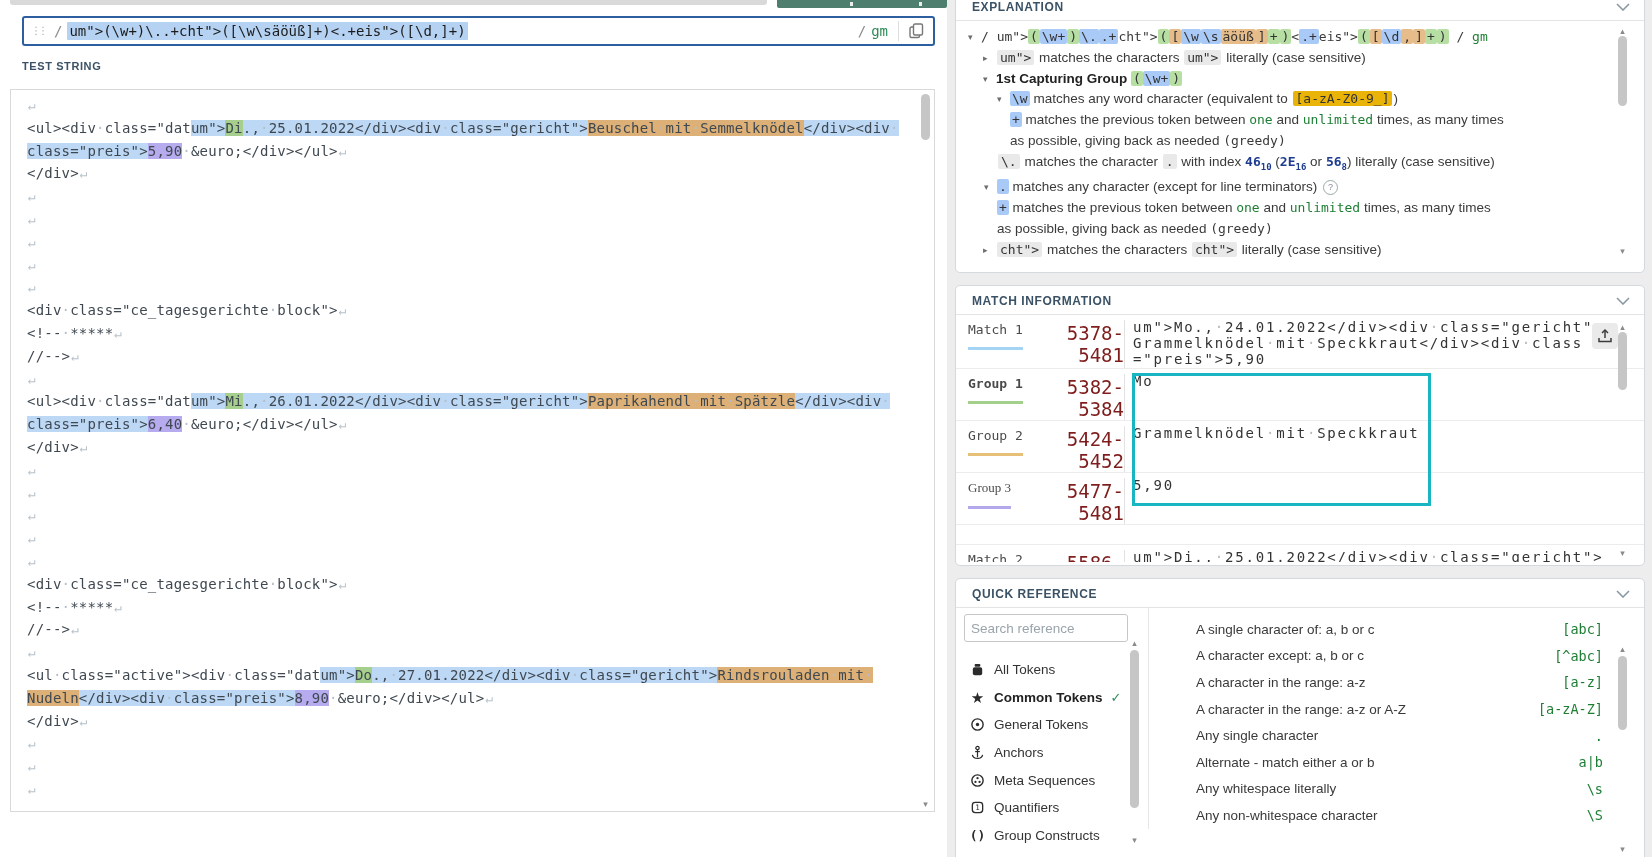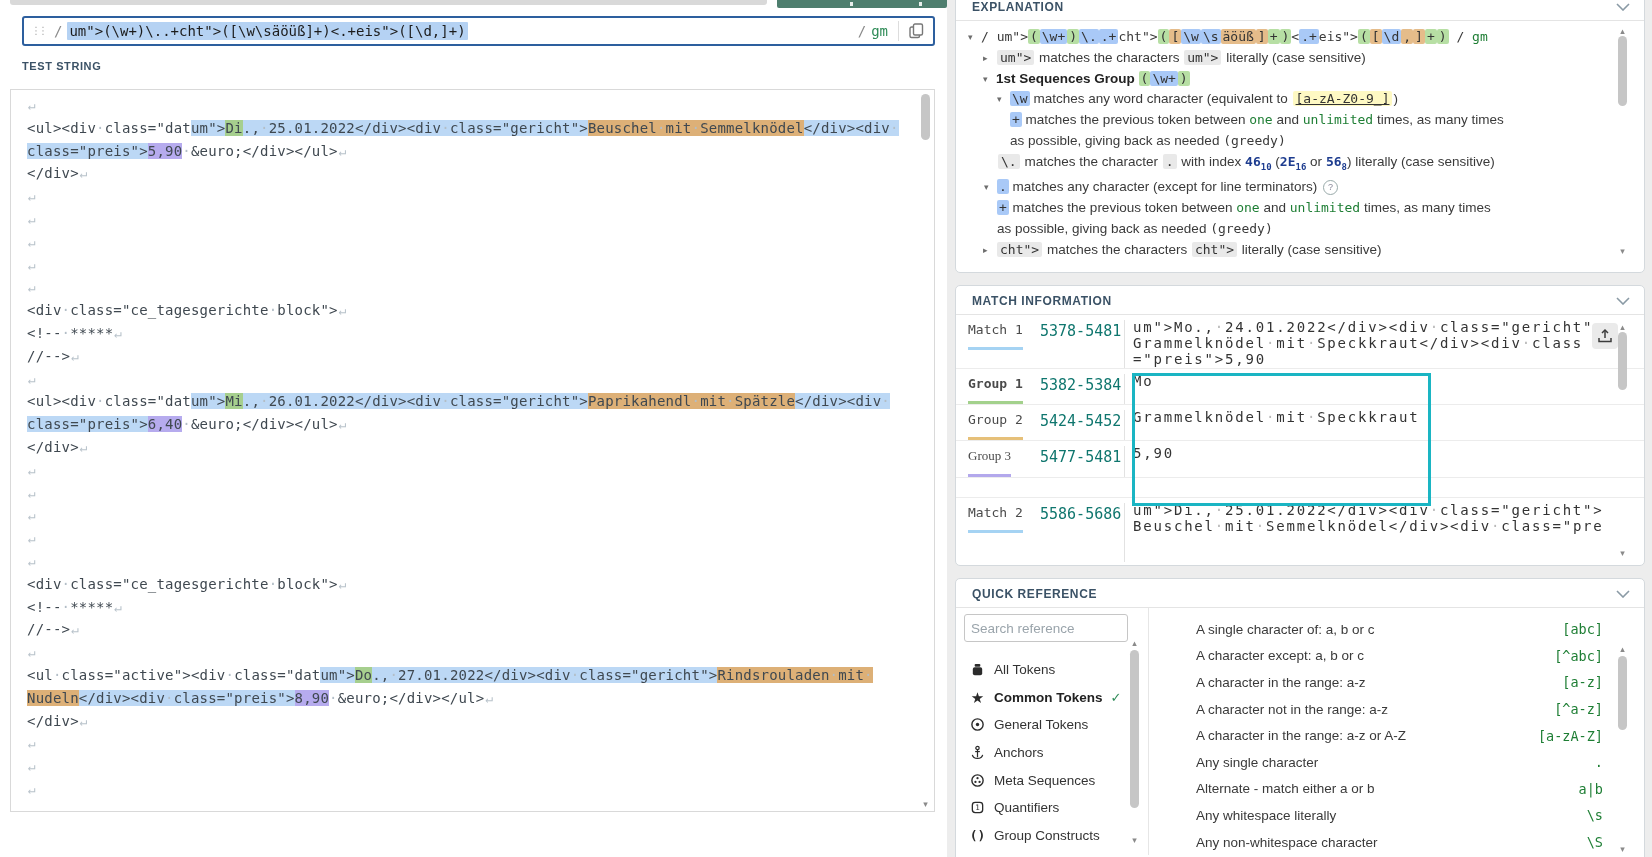--- a/index.html
+++ b/index.html
@@ -51,36 +51,36 @@
   .erow{position:relative;white-space:nowrap;}
   .earrow{position:absolute;top:0;font-size:9px;color:#6d6d6d;cursor:pointer;}
   .sp{color:#3a3a3a;}
   .sb{color:#222;font-weight:bold;}
   .sm{font-family:"DejaVu Sans Mono",monospace;font-size:13px;color:#3a3a3a;}
   .chip{font-family:"DejaVu Sans Mono",monospace;font-size:13px;color:#333;padding:0 3px;border-radius:2px;margin:0 1px;}
   .c-gray{background:#e9e9e9;}
   .c-green{background:#b7dfa4;margin:0;padding:0 2px;}
   .c-blue{background:#a9c9f7;margin:0;padding:0 2px;}
   .c-tan{background:#e5bc8a;margin:0;padding:0 2px;}
-  .c-yellow{background:#fef9c3;text-decoration:underline;}
+  .c-yellow{background:#eab308;}
   .kw{font-family:"DejaVu Sans Mono",monospace;font-size:13px;color:#1e7e34;}
   .num{font-family:"DejaVu Sans Mono",monospace;font-size:13px;color:#1d3c8f;font-weight:bold;}
   sub.subn{font-family:"DejaVu Sans Mono",monospace;font-size:9px;color:#1d3c8f;font-weight:bold;}
   .qmark{display:inline-block;width:13px;height:13px;border:1px solid #9aa;border-radius:50%;font-size:9px;line-height:13px;text-align:center;color:#889;vertical-align:1px;margin-left:2px;}
 
   
   .mi-body{position:relative;overflow:hidden;}
   .mrow{display:flex;border-bottom:1px solid #ececec;box-sizing:border-box;padding-top:7px;}
   .mlabel{width:72px;margin-left:12px;font-family:"DejaVu Sans Mono",monospace;font-size:13px;color:#4a4a4a;flex-shrink:0;}
   .mlabel span{display:inline-block;padding-bottom:10px;border-bottom:3px solid transparent;cursor:pointer;}
   .u-match span{border-bottom-color:#a5d3f3;}
   .u-g1 span{border-bottom-color:#a3d18c;font-weight:bold;}
   .u-g2 span{border-bottom-color:#e6c079;}
   .u-g3 span{border-bottom-color:#b3a8ec;font-family:Liberation Serif, serif;}
-  .mrange{width:84px;font-family:"DejaVu Sans Mono",monospace;font-size:15px;color:#0f766e;flex-shrink:0;}
+  .mrange{width:84px;font-family:"DejaVu Sans Mono",monospace;font-size:19px;color:#7f1d1d;flex-shrink:0;text-align:right;}
   .mvalue{flex:1;border-left:1px solid #e2e2e2;padding:0 36px 0 8px;font-family:"DejaVu Sans Mono",monospace;font-size:14px;letter-spacing:1.8px;color:#333;word-break:break-all;line-height:15.8px;white-space:normal;margin-top:-2px;}
   .mvalue .dot{color:#b9b9b9;}
   .annot-box{position:absolute;border:3px solid #1ab5c3;background:transparent;pointer-events:none;}
   .export-btn{position:absolute;width:26px;height:26px;background:#eaeaea;border-radius:4px;display:flex;align-items:center;justify-content:center;cursor:pointer;}
 
   
   .qr-body{position:relative;height:247px;}
   .qr-left{position:absolute;left:0;top:0;width:173px;}
   .qr-search{margin:6px 0 0 8px;width:150px;height:26px;border:1px solid #c6c6c6;border-radius:3px;font-size:13.5px;padding:0 6px;color:#333;font-family:"Liberation Sans",sans-serif;}
   .qr-search::placeholder{color:#9aa4ab;}
@@ -138,21 +138,21 @@
       <span>EXPLANATION</span>
       <span class="chev">
         <svg width="14" height="8" viewBox="0 0 14 8">
             <polyline points="1,1 7,7 13,1" fill="none" stroke="#8a9aa5" stroke-width="1.6"></polyline>
           </svg>
       </span>
     </div>
     <div class="exp-body" id="exp-body">
         <div class="erow" style="padding-left: 15px;"><span class="earrow" style="left: 2px;">▾</span><span class="sm">/ </span><span class="sm">um"&gt;</span><span class="chip c-green">(</span><span class="chip c-blue">\w+</span><span class="chip c-green">)</span><span class="chip c-blue">\.</span><span class="chip c-blue">.+</span><span class="sm">cht"&gt;</span><span class="chip c-green">(</span><span class="chip c-tan">[</span><span class="chip c-blue">\w</span><span class="chip c-blue">\s</span><span class="chip c-tan">äöüß</span><span class="chip c-tan">]</span><span class="chip c-green">+</span><span class="chip c-green">)</span><span class="sm">&lt;</span><span class="chip c-blue">.+</span><span class="sm">eis"&gt;</span><span class="chip c-green">(</span><span class="chip c-tan">[</span><span class="chip c-blue">\d</span><span class="chip c-tan">,</span><span class="chip c-tan">]</span><span class="chip c-green">+</span><span class="chip c-green">)</span><span class="sm"> / </span><span class="kw">gm</span></div>
         <div class="erow" style="padding-left: 30px;"><span class="earrow" style="left: 17px;">▸</span><span class="chip c-gray">um"&gt;</span><span class="sp"> matches the characters </span><span class="chip c-gray">um"&gt;</span><span class="sp"> literally (case sensitive)</span></div>
-        <div class="erow" style="padding-left: 30px;"><span class="earrow" style="left: 17px;">▾</span><span class="sb">1st Sequences Group </span><span class="chip c-green">(</span><span class="chip c-blue">\w+</span><span class="chip c-green">)</span></div>
+        <div class="erow" style="padding-left: 30px;"><span class="earrow" style="left: 17px;">▾</span><span class="sb">1st Capturing Group </span><span class="chip c-green">(</span><span class="chip c-blue">\w+</span><span class="chip c-green">)</span></div>
         <div class="erow" style="padding-left: 44px;"><span class="earrow" style="left: 31px;">▾</span><span class="chip c-blue">\w</span><span class="sp"> matches any word character (equivalent to </span><span class="chip c-yellow">[a-zA-Z0-9_]</span><span class="sp">)</span></div>
         <div class="erow" style="padding-left: 44px;"><span class="chip c-blue">+</span><span class="sp"> matches the previous token between </span><span class="kw">one</span><span class="sp"> and </span><span class="kw">unlimited</span><span class="sp"> times, as many times</span></div>
         <div class="erow" style="padding-left: 44px;"><span class="sp">as possible, giving back as needed </span><span class="sm">(greedy)</span></div>
         <div class="erow" style="padding-left: 31px;"><span class="chip c-gray">\.</span><span class="sp"> matches the character </span><span class="chip c-gray">.</span><span class="sp"> with index </span><span class="num">46</span><sub class="subn">10</sub><span class="sp"> (</span><span class="num">2E</span><sub class="subn">16</sub><span class="sp"> or </span><span class="num">56</span><sub class="subn">8</sub><span class="sp">) literally (case sensitive)</span></div>
         <div class="erow" style="padding-left: 31px;"><span class="earrow" style="left: 18px;">▾</span><span class="chip c-blue">.</span><span class="sp"> matches any character (except for line terminators) </span><span class="qmark">?</span></div>
         <div class="erow" style="padding-left: 31px;"><span class="chip c-blue">+</span><span class="sp"> matches the previous token between </span><span class="kw">one</span><span class="sp"> and </span><span class="kw">unlimited</span><span class="sp"> times, as many times</span></div>
         <div class="erow" style="padding-left: 31px;"><span class="sp">as possible, giving back as needed </span><span class="sm">(greedy)</span></div>
         <div class="erow" style="padding-left: 30px;"><span class="earrow" style="left: 17px;">▸</span><span class="chip c-gray">cht"&gt;</span><span class="sp"> matches the characters </span><span class="chip c-gray">cht"&gt;</span><span class="sp"> literally (case sensitive)</span></div>
       </div>
     <div class="sb-track" style="right:16px;top:34px;height:230px;">
@@ -303,24 +303,20 @@
           </div>
           <div class="qr-entry">
             <span class="qr-desc">A character except: a, b or c</span>
             <span class="qr-code">[^abc]</span>
           </div>
           <div class="qr-entry">
             <span class="qr-desc">A character in the range: a-z</span>
             <span class="qr-code">[a-z]</span>
           </div>
           <div class="qr-entry">
-            <span class="qr-desc">A character not in the range: a-z</span>
-            <span class="qr-code">[^a-z]</span>
-          </div>
-          <div class="qr-entry">
             <span class="qr-desc">A character in the range: a-z or A-Z</span>
             <span class="qr-code">[a-zA-Z]</span>
           </div>
           <div class="qr-entry">
             <span class="qr-desc">Any single character</span>
             <span class="qr-code">.</span>
           </div>
           <div class="qr-entry">
             <span class="qr-desc">Alternate - match either a or b</span>
             <span class="qr-code">a|b</span>

